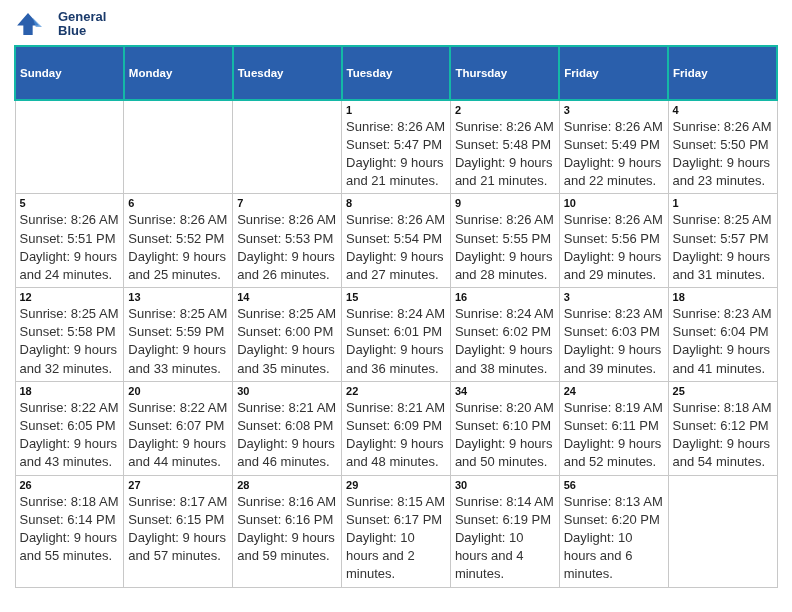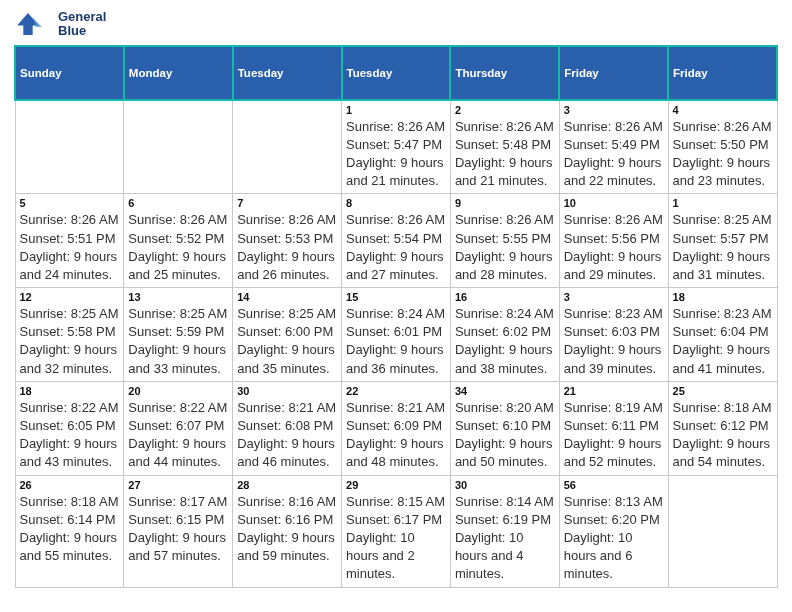--- a/index.html
+++ b/index.html
@@ -220,21 +220,21 @@
           </td>
           <td>
             <span class="day-num">22</span>
             <div class="day-info">Sunrise: 8:21 AM<br>Sunset: 6:09 PM<br>Daylight: 9 hours and 48 minutes.</div>
           </td>
           <td>
             <span class="day-num">34</span>
             <div class="day-info">Sunrise: 8:20 AM<br>Sunset: 6:10 PM<br>Daylight: 9 hours and 50 minutes.</div>
           </td>
           <td>
-            <span class="day-num">21</span>
+            <span class="day-num">24</span>
             <div class="day-info">Sunrise: 8:19 AM<br>Sunset: 6:11 PM<br>Daylight: 9 hours and 52 minutes.</div>
           </td>
           <td>
             <span class="day-num">25</span>
             <div class="day-info">Sunrise: 8:18 AM<br>Sunset: 6:12 PM<br>Daylight: 9 hours and 54 minutes.</div>
           </td>
         </tr>
         <tr>
           <td>
             <span class="day-num">26</span>

